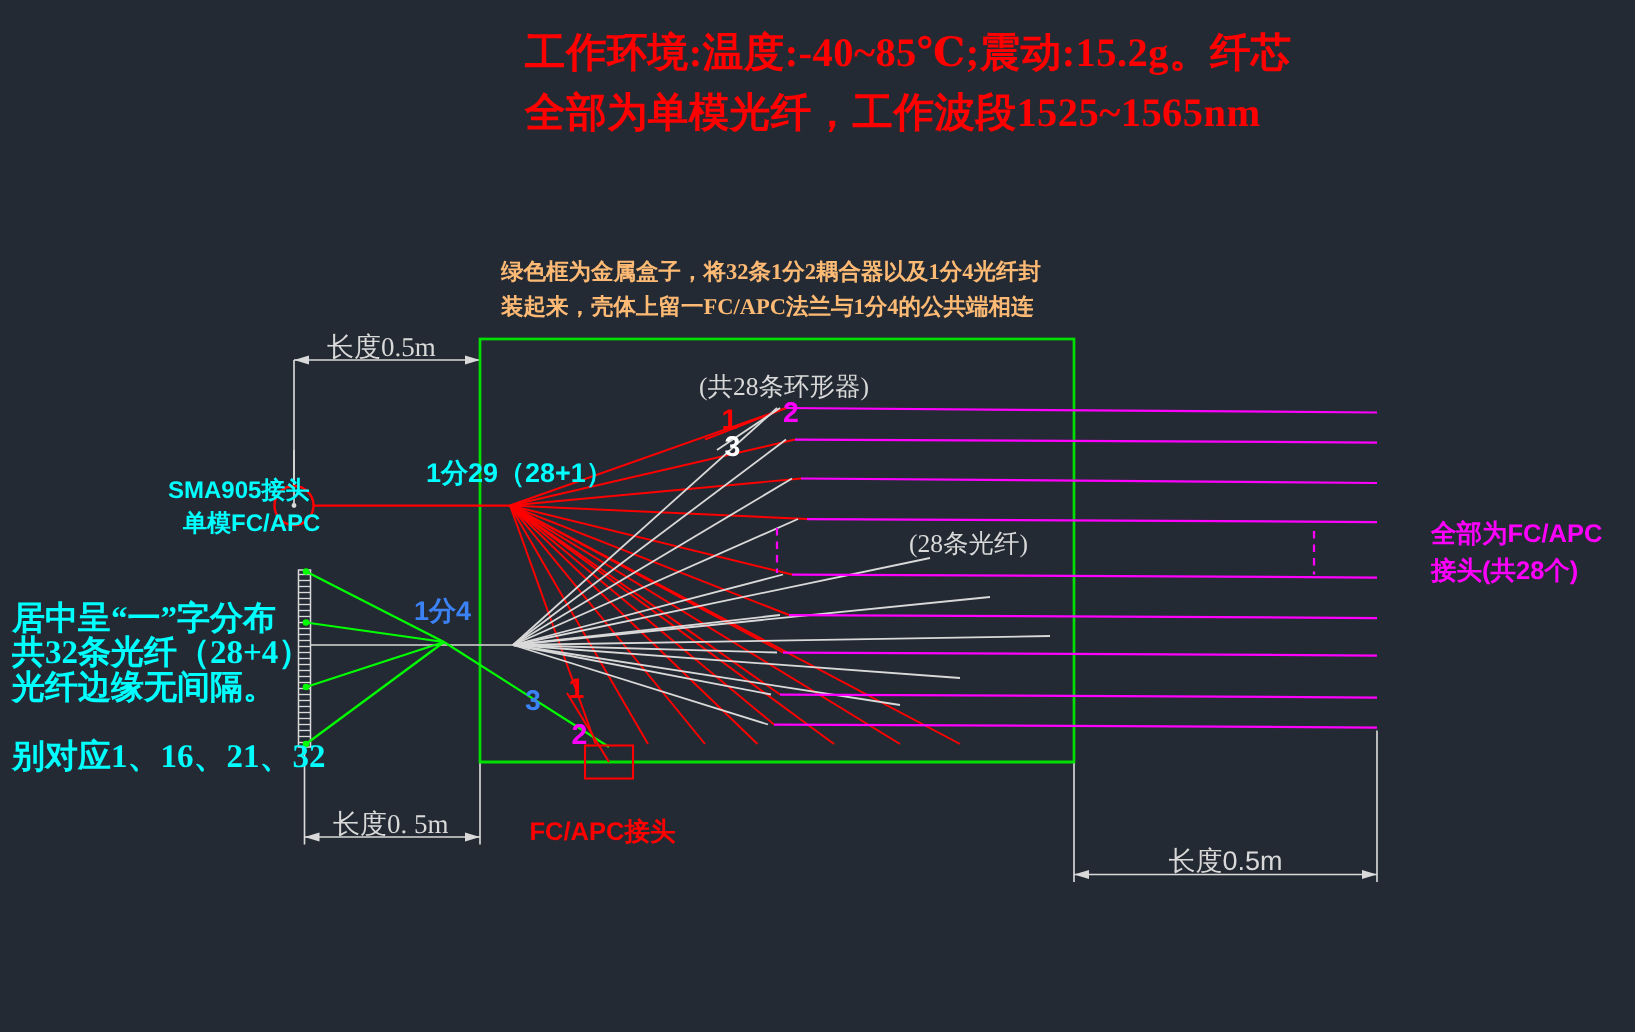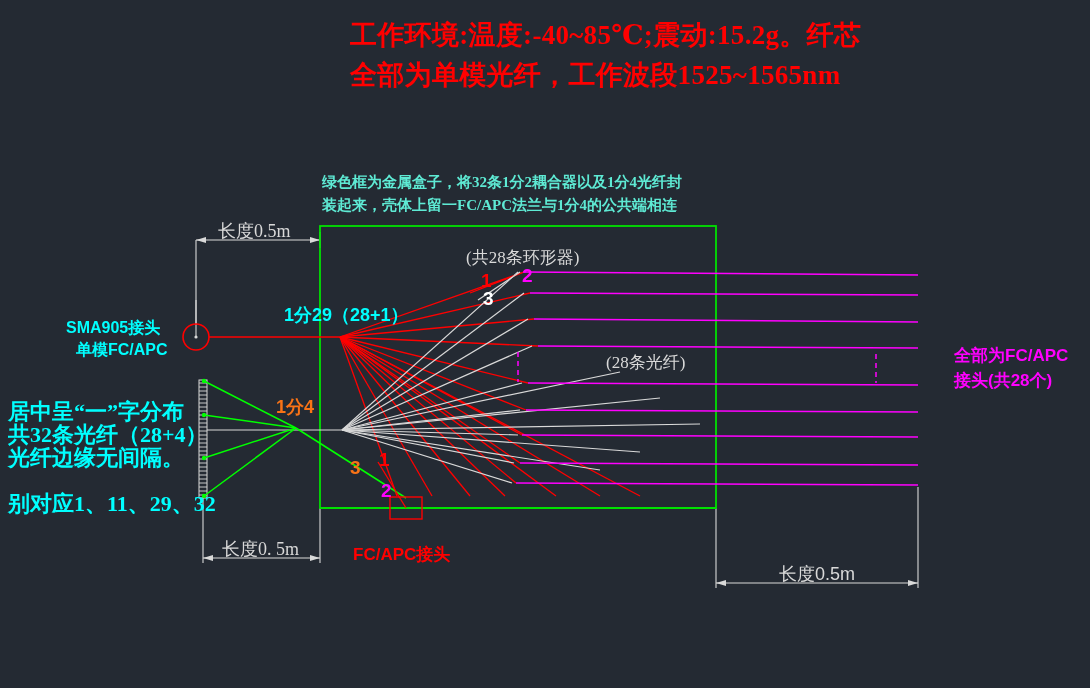--- a/index.html
+++ b/index.html
@@ -24,29 +24,29 @@
     height: 688px;
   }
   .lbl {
     position: absolute;
     white-space: pre;
     line-height: 1.28;
     pointer-events: none;
   }
   
   .t-red      { color: #ff0000; }
-  .t-green    { color: #5eead4; }
-  .t-brightgreen { color: #f97316; }
+  .t-green    { color: #fdba74; margin-left: 12px; }
+  .t-brightgreen { color: #3b82f6; }
   .t-cyan     { color: #00ffff; }
   .t-magenta  { color: #ff00ff; }
   .t-white    { color: #d9d9d9; }
 
   .f-header   { font-size: 27px; font-weight: 700; letter-spacing: .3px; }
   .f-note     { font-size: 15px; font-weight: 600; }
-  .f-side     { font-size: 16px; font-weight: 700; }
+  .f-side     { font-size: 16px; font-weight: 700; margin-left: 46px; }
   .f-sidebig  { font-size: 22px; font-weight: 600; }
   .f-node     { font-size: 18px; font-weight: 700; }
   .f-port     { font-size: 19px; font-weight: 700; }
   .f-dim      { font-size: 18px; }
   .f-white-n  { font-size: 17px; }
   .f-title    { font-size: 30px; font-weight: 600; letter-spacing: 1px; }
   .f-fcapc    { font-size: 17px; font-weight: 700; }
   .f-mag-note { font-size: 17px; font-weight: 700; }
   .serif      { font-family: "Liberation Serif", "DejaVu Serif", serif; }
 </style>
@@ -209,21 +209,21 @@
 
   <div class="lbl t-green f-note serif" style="left:322px; top:173px;">绿色框为金属盒子，将32条1分2耦合器以及1分4光纤封</div>
   <div class="lbl t-green f-note serif" style="left:322px; top:196px;">装起来，壳体上留一FC/APC法兰与1分4的公共端相连</div>
 
   <div class="lbl t-cyan f-side" style="left:66px; top:318px;">SMA905接头</div>
   <div class="lbl t-cyan f-side" style="left:76px; top:340px;">单模FC/APC</div>
 
   <div class="lbl t-cyan f-sidebig serif" style="left:8px; top:398px;">居中呈“一”字分布</div>
   <div class="lbl t-cyan f-sidebig serif" style="left:8px; top:421px;">共32条光纤（28+4）</div>
   <div class="lbl t-cyan f-sidebig serif" style="left:8px; top:444px;">光纤边缘无间隔。</div>
-  <div class="lbl t-cyan f-sidebig serif" style="left:8px; top:490px;">别对应1、11、29、32</div>
+  <div class="lbl t-cyan f-sidebig serif" style="left:8px; top:490px;">别对应1、16、21、32</div>
 
   <div class="lbl t-cyan f-node" style="left:284px; top:304px;">1分29（28+1）</div>
   <div class="lbl t-brightgreen f-node" style="left:276px; top:396px;">1分4</div>
 
   <div class="lbl t-white f-white-n serif" style="left:466px; top:247px;">(共28条环形器)</div>
   <div class="lbl t-white f-white-n serif" style="left:606px; top:352px;">(28条光纤)</div>
 
   <div class="lbl t-red f-port" style="left:481px; top:269px;">1</div>
   <div class="lbl f-port" style="left:483px; top:287px; color:#ffffff;">3</div>
   <div class="lbl t-magenta f-port" style="left:522px; top:264px;">2</div>

